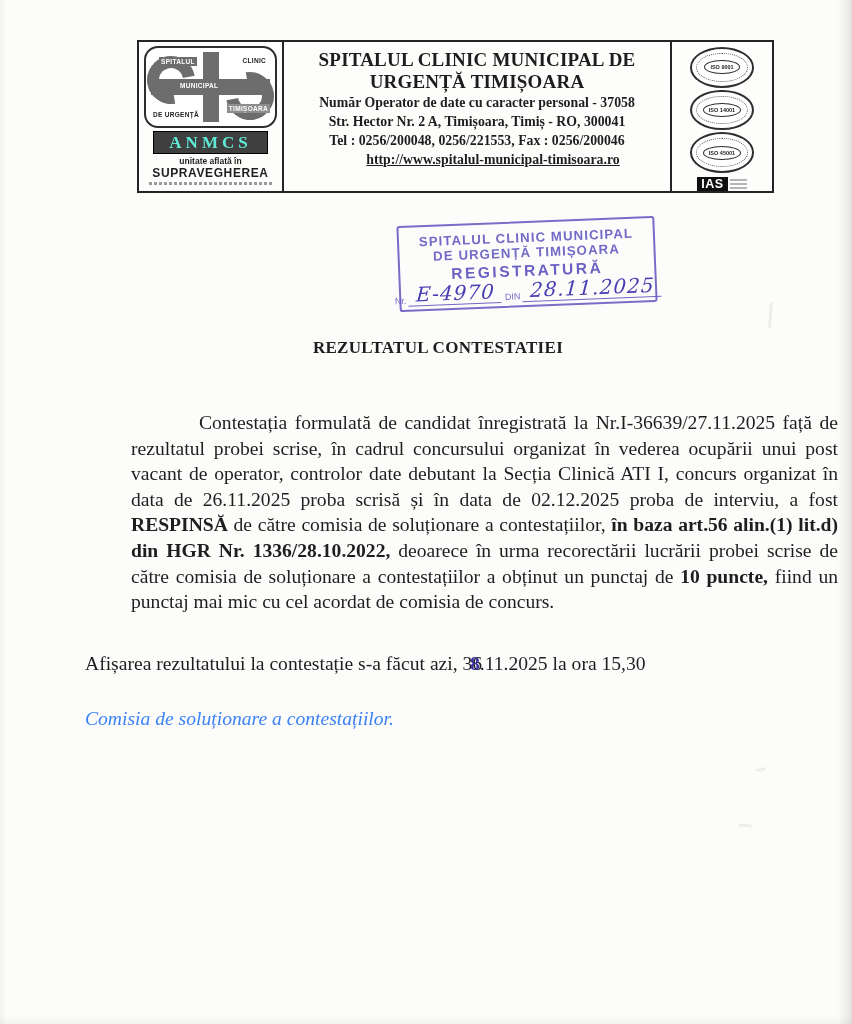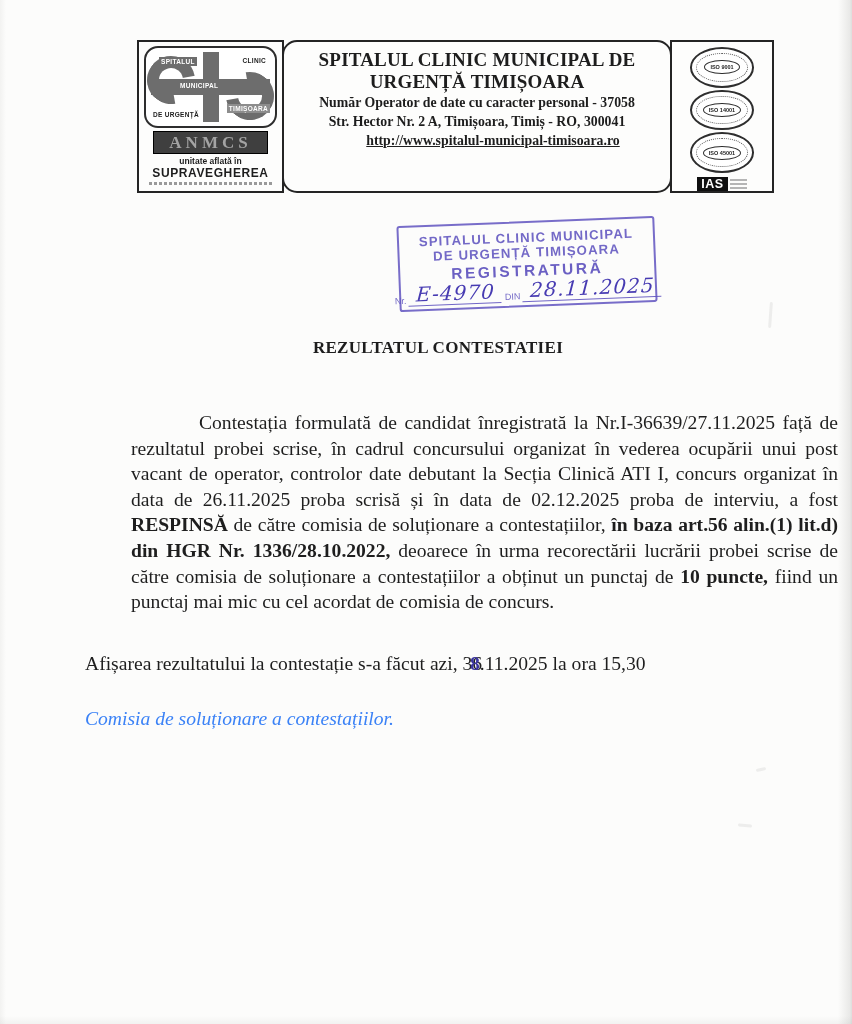--- a/index.html
+++ b/index.html
@@ -17,37 +17,37 @@
   .scan-artifact { position:absolute; background:rgba(90,90,90,0.18); border-radius:2px; }
   .art1 { left:769px; top:302px; width:3px; height:26px; transform:rotate(4deg); opacity:.5; }
   .art2 { left:756px; top:768px; width:10px; height:3px; transform:rotate(-12deg); opacity:.5; }
   .art3 { left:738px; top:824px; width:14px; height:3px; transform:rotate(6deg); opacity:.5; }
 
   
   .letterhead { position:absolute; left:137px; top:40px; display:flex; height:153px; }
   .cell { border:2px solid #242424; height:100%; background:#fdfdfc; }
   .cell + .cell { margin-left:-2px; }
   .cell-logo { width:147px; padding:3px 4px; }
-  .cell-center { width:390px; text-align:center; padding-top:7px;border-radius:15px; }
+  .cell-center { width:390px; text-align:center; padding-top:7px; }
   .cell-certs { width:104px; display:flex; flex-direction:column; align-items:center; padding-top:5px; }
 
   
   .emblem { position:relative; height:82px; border:2px solid #2d2d2d; border-radius:14px; background:#fff; overflow:hidden; margin:1px 1px 3px; }
   .cross-v { position:absolute; left:calc(50% - 8px); top:4px; bottom:4px; width:16px; background:#6d6d6d; }
   .cross-h { position:absolute; top:calc(50% - 8px); left:5px; right:5px; height:16px; background:#6d6d6d; }
   .arc { position:absolute; width:48px; height:48px; border:12px solid #6d6d6d; border-radius:50%; }
   .arc-left { left:1px; top:8px; border-right-color:transparent; transform:rotate(35deg); }
   .arc-right { right:1px; bottom:6px; border-left-color:transparent; transform:rotate(35deg); }
   .lbl { position:absolute; font-family:"Liberation Sans", sans-serif; font-weight:bold; font-size:6.5px; letter-spacing:.3px; white-space:nowrap; }
   .lbl-spitalul { top:9px; left:13px; background:#6d6d6d; color:#fff; padding:1px 2px; }
   .lbl-clinic { top:9px; right:9px; color:#1c1c1c; }
   .lbl-municipal { top:33px; left:31px; background:#6d6d6d; color:#fff; padding:1px 3px; z-index:2; }
   .lbl-deurgenta { bottom:8px; left:7px; color:#1c1c1c; }
   .lbl-timisoara { bottom:13px; right:5px; background:#8d8d8d; color:#fff; padding:1px 2px; z-index:2; }
-  .anmcs { margin:0 10px; background:#3f3f3f; color:#a3a3a3; border:1px solid #000; text-align:center;
+  .anmcs { margin:0 10px; background:#3f3f3f; color:#5eead4; border:1px solid #000; text-align:center;
     font-family:"Liberation Serif", serif; font-weight:bold; font-size:17px; letter-spacing:4px; line-height:21px; }
   .logo-sub1 { text-align:center; font-family:"Liberation Sans", sans-serif; font-weight:bold; font-size:8.5px; margin-top:2px; }
   .logo-sub2 { text-align:center; font-family:"Liberation Sans", sans-serif; font-weight:bold; font-size:12px; letter-spacing:.6px; }
   .fineprint { height:3px; margin:2px 6px 0; background:repeating-linear-gradient(90deg,#9a9a9a 0 3px, transparent 3px 5px); }
 
   
   .lh-name { font-size:19px; font-weight:bold; letter-spacing:.2px; line-height:22px; }
   .lh-line { font-size:13.8px; font-weight:bold; line-height:19px; }
   .lh-line.u, .u-inline { text-decoration:underline;margin-left:32px; }
 
@@ -108,20 +108,21 @@
       <div class="fineprint"></div>
     </div>
 
     <div class="cell cell-center">
       <div class="lh-name">
         <span>SPITALUL CLINIC  MUNICIPAL DE</span><br>
         <span>URGENȚĂ TIMIȘOARA</span>
       </div>
       <div class="lh-line">Număr Operator de date cu caracter personal - 37058</div>
       <div class="lh-line">Str. Hector Nr. 2 A, Timișoara, Timiș - RO, 300041</div>
+      <div class="lh-line">Tel : 0256/200048, 0256/221553, Fax : 0256/200046</div>
       <div class="lh-line u">http://www.spitalul-municipal-timisoara.ro</div>
     </div>
 
     <div class="cell cell-certs">
       <div class="iso">
         <span class="iso-core">ISO 9001</span>
       </div>
       <div class="iso">
         <span class="iso-core">ISO 14001</span>
       </div>

